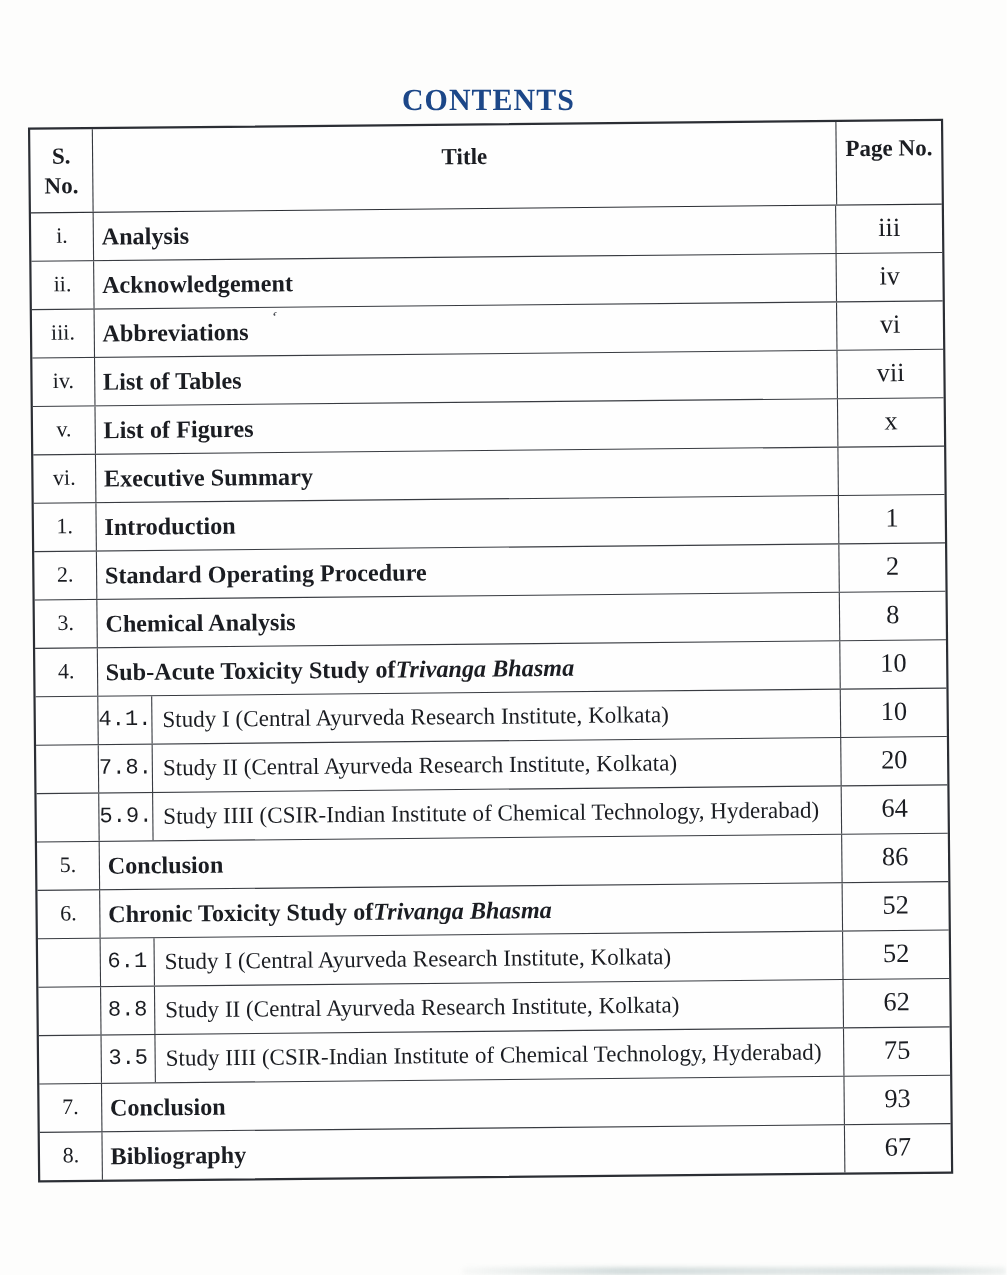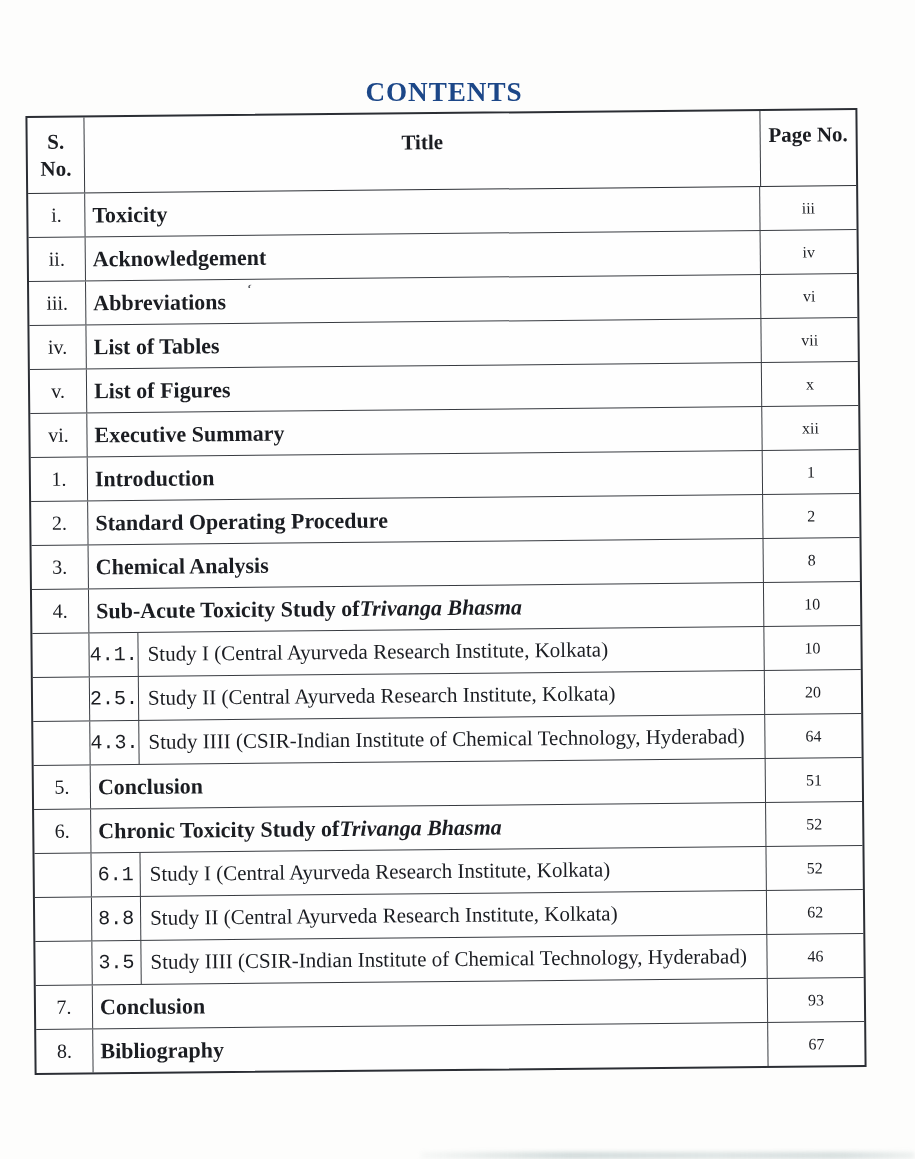--- a/index.html
+++ b/index.html
@@ -41,21 +41,21 @@
   }
   .trow:last-child{border-bottom:none;}
   .no-cell{justify-content:center;border-right:1.5px solid #383b41;font-size:20px;}
   .sub-cell{justify-content:center;border-right:1.5px solid #383b41;font-size:20px;font-family:Liberation Mono, monospace;}
   .title-cell{border-right:1.5px solid #383b41;}
   .trow.main .title-cell{
     grid-column:2/4;padding-left:7px;font-weight:bold;font-size:22px;
   }
   .trow.sub .title-cell{padding-left:9px;font-size:21px;}
   .title-cell i{font-style:italic;}
-  .page-cell{justify-content:center;font-size:16px;}
+  .page-cell{justify-content:center;font-size:24px;}
   .stray-mark{
     position:absolute;left:246px;top:281px;font-size:15px;color:#4a4d54;
     transform:rotate(18deg);font-family:"Liberation Serif",serif;
   }
   .bottom-smudge{
     position:absolute;left:420px;top:1152px;width:495px;height:7px;
     background:linear-gradient(90deg,rgba(150,170,170,0.05),rgba(140,165,165,0.38) 30%,rgba(150,172,172,0.3) 60%,rgba(160,180,180,0.42) 85%,rgba(160,180,180,0.15));
     filter:blur(2px);border-radius:4px;
   }
 </style>
@@ -70,21 +70,21 @@
       <span>S.</span>
       <span>No.</span>
     </div>
     <div class="cell th th-title">Title</div>
     <div class="cell th th-page">Page No.</div>
   </div>
   <div id="toc-body">
       <div class="trow main">
         <div class="cell no-cell">i.</div>
         <div class="cell title-cell">
-          <span>Toxicity</span>
+          <span>Analysis</span>
         </div>
         <div class="cell page-cell">iii</div>
       </div>
       <div class="trow main">
         <div class="cell no-cell">ii.</div>
         <div class="cell title-cell">
           <span>Acknowledgement</span>
         </div>
         <div class="cell page-cell">iv</div>
       </div>
@@ -107,21 +107,20 @@
         <div class="cell title-cell">
           <span>List of Figures</span>
         </div>
         <div class="cell page-cell">x</div>
       </div>
       <div class="trow main">
         <div class="cell no-cell">vi.</div>
         <div class="cell title-cell">
           <span>Executive Summary</span>
         </div>
-        <div class="cell page-cell">xii</div>
       </div>
       <div class="trow main">
         <div class="cell no-cell">1.</div>
         <div class="cell title-cell">
           <span>Introduction</span>
         </div>
         <div class="cell page-cell">1</div>
       </div>
       <div class="trow main">
         <div class="cell no-cell">2.</div>
@@ -148,40 +147,40 @@
       <div class="trow sub">
         <div class="cell no-cell"></div>
         <div class="cell sub-cell">4.1.</div>
         <div class="cell title-cell">
           <span>Study I (Central Ayurveda Research Institute, Kolkata)</span>
         </div>
         <div class="cell page-cell">10</div>
       </div>
       <div class="trow sub">
         <div class="cell no-cell"></div>
-        <div class="cell sub-cell">2.5.</div>
+        <div class="cell sub-cell">7.8.</div>
         <div class="cell title-cell">
           <span>Study II (Central Ayurveda Research Institute, Kolkata)</span>
         </div>
         <div class="cell page-cell">20</div>
       </div>
       <div class="trow sub">
         <div class="cell no-cell"></div>
-        <div class="cell sub-cell">4.3.</div>
+        <div class="cell sub-cell">5.9.</div>
         <div class="cell title-cell">
           <span>Study IIII (CSIR-Indian Institute of Chemical Technology, Hyderabad)</span>
         </div>
         <div class="cell page-cell">64</div>
       </div>
       <div class="trow main">
         <div class="cell no-cell">5.</div>
         <div class="cell title-cell">
           <span>Conclusion</span>
         </div>
-        <div class="cell page-cell">51</div>
+        <div class="cell page-cell">86</div>
       </div>
       <div class="trow main">
         <div class="cell no-cell">6.</div>
         <div class="cell title-cell">
           <span>Chronic Toxicity Study of </span>
           <i>Trivanga Bhasma</i>
         </div>
         <div class="cell page-cell">52</div>
       </div>
       <div class="trow sub">
@@ -199,21 +198,21 @@
           <span>Study II (Central Ayurveda Research Institute, Kolkata)</span>
         </div>
         <div class="cell page-cell">62</div>
       </div>
       <div class="trow sub">
         <div class="cell no-cell"></div>
         <div class="cell sub-cell">3.5</div>
         <div class="cell title-cell">
           <span>Study IIII (CSIR-Indian Institute of Chemical Technology, Hyderabad)</span>
         </div>
-        <div class="cell page-cell">46</div>
+        <div class="cell page-cell">75</div>
       </div>
       <div class="trow main">
         <div class="cell no-cell">7.</div>
         <div class="cell title-cell">
           <span>Conclusion</span>
         </div>
         <div class="cell page-cell">93</div>
       </div>
       <div class="trow main">
         <div class="cell no-cell">8.</div>

